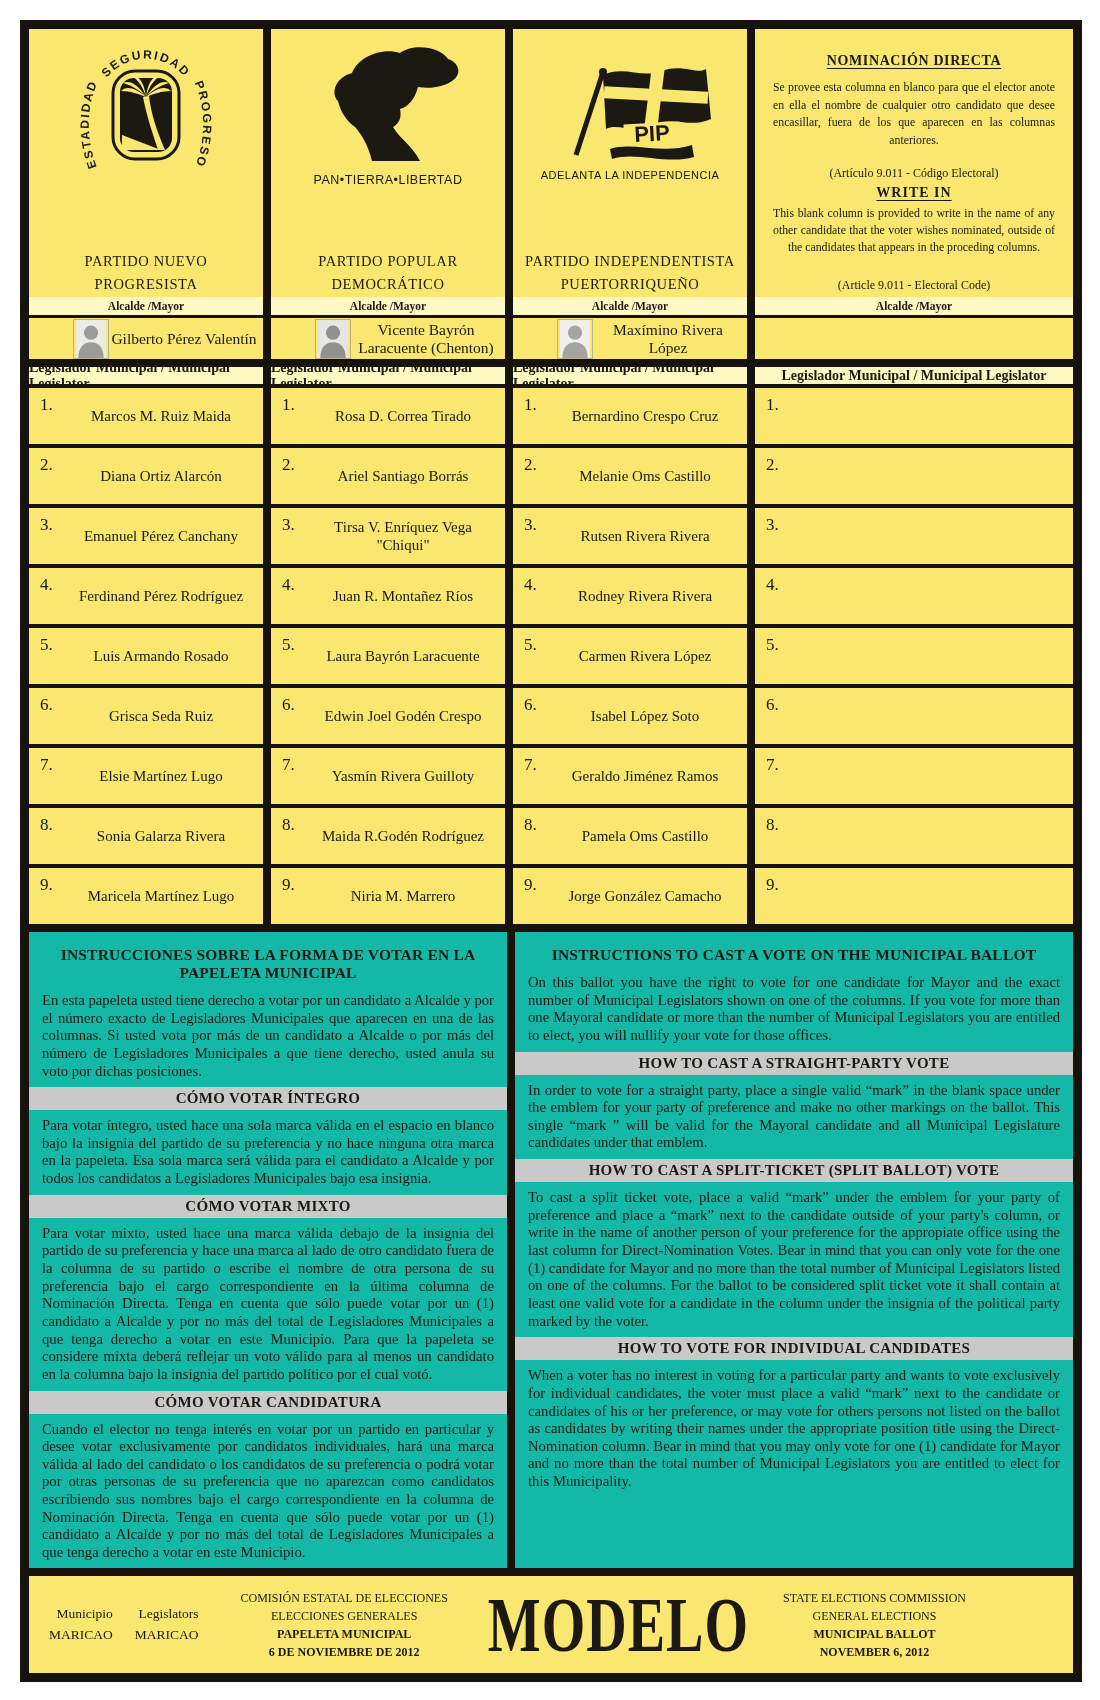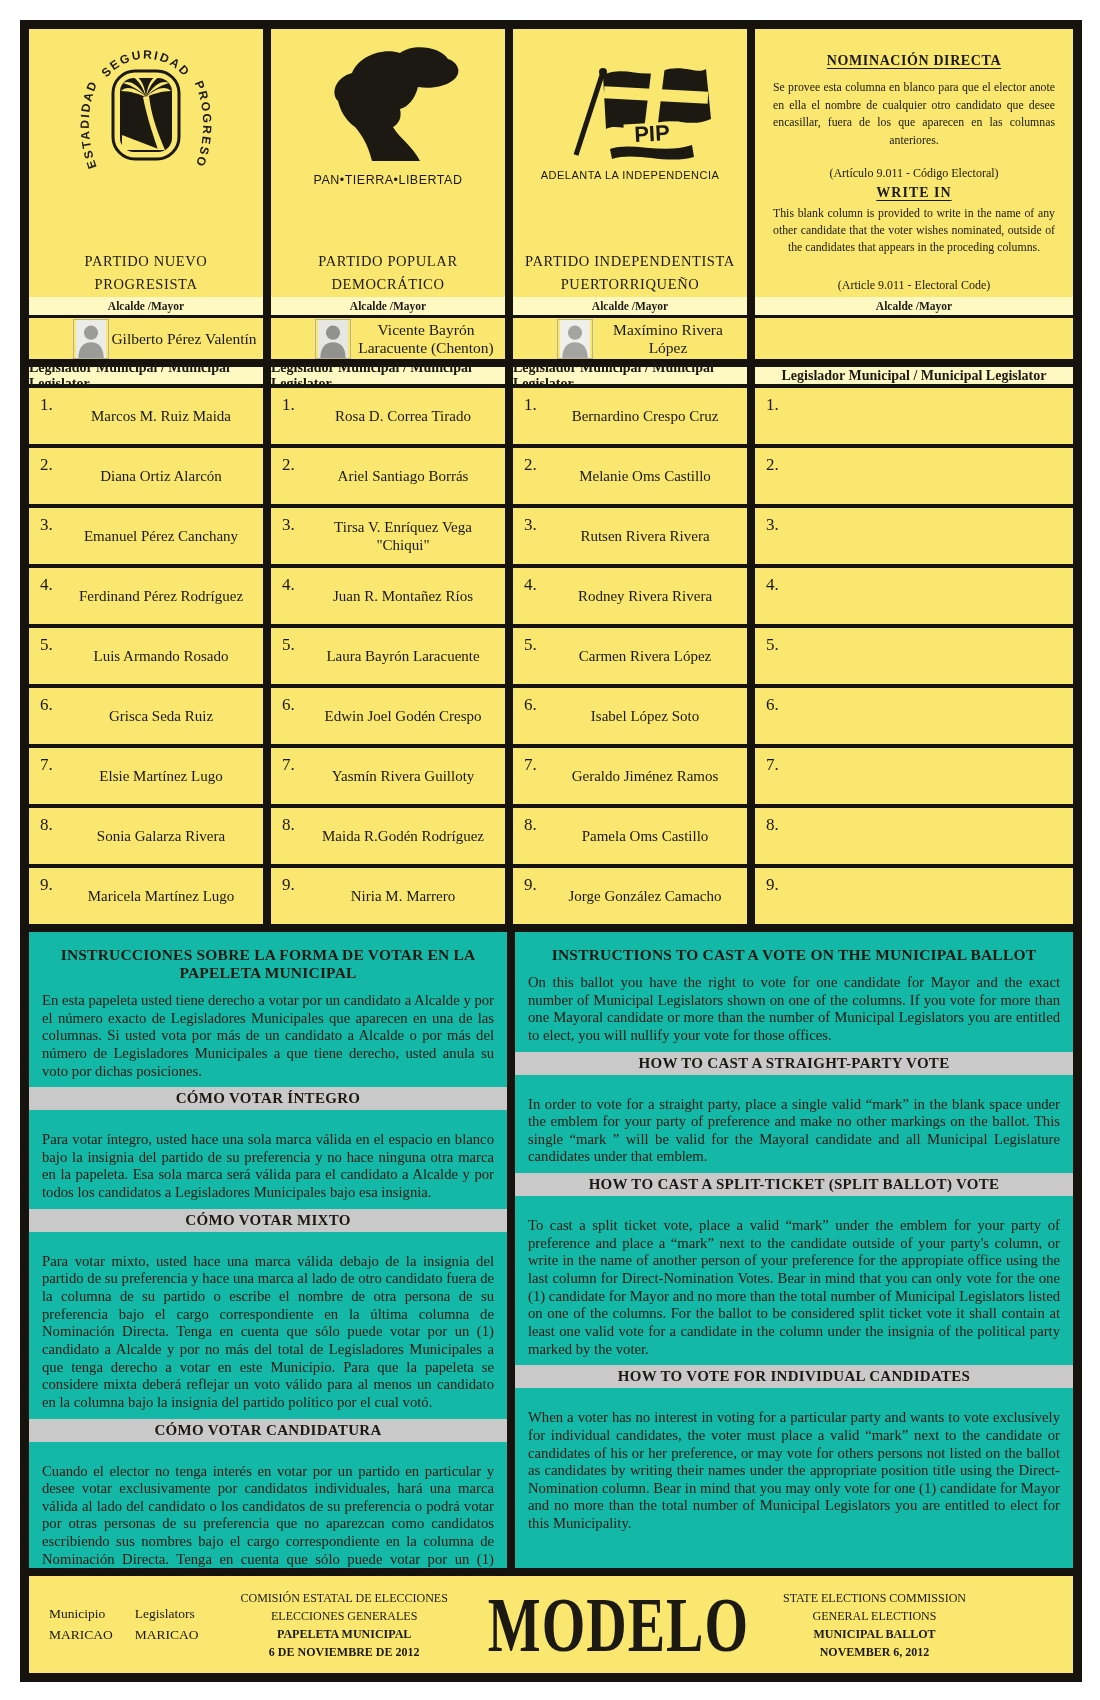--- a/index.html
+++ b/index.html
@@ -39,24 +39,24 @@
   .leg-col .office-bar{height:17px;font-size:14px;flex:0 0 auto;}
   .leg-rows{flex:1;display:flex;flex-direction:column;gap:4px;margin-top:1px;}
   .leg-cell{background:#f9e76f;flex:1;position:relative;display:flex;align-items:center;}
   .num{position:absolute;left:11px;top:7px;font-size:17px;}
   .leg-name{flex:1;text-align:center;font-size:15px;line-height:1.2;padding:0 10px 0 40px;}
   
   .instructions{height:636px;display:grid;grid-template-columns:478px 1fr;gap:8px;}
   .instr-col{background:#14b8a6;box-sizing:border-box;padding:8px 13px;overflow:hidden;}
   .instr-title{text-align:center;font-weight:bold;font-size:15.5px;letter-spacing:.2px;margin:6px 0 10px;}
   .instr-p{font-size:14.7px;line-height:1.2;text-align:justify;margin:0 0 6px;}
-  .instr-bar{background:#c9c9c9;font-weight:bold;text-align:center;font-size:15px;letter-spacing:.3px;padding:3px 0;margin:7px -13px 21px;}
+  .instr-bar{background:#c9c9c9;font-weight:bold;text-align:center;font-size:15px;letter-spacing:.3px;padding:3px 0;margin:7px -13px 7px;}
   
   .footer{height:97px;background:#f9e76f;display:flex;align-items:center;}
-  .muni{display:flex;gap:22px;margin-left:20px;font-size:13.5px;text-align:left;line-height:1.5;font-family:Liberation Serif, serif;}
+  .muni{display:flex;gap:22px;margin-left:20px;font-size:13.5px;text-align:right;line-height:1.5;font-family:Liberation Serif, serif;}
   .comm{text-align:center;font-size:12px;line-height:1.5;margin-left:42px;}
   .comm .b{font-weight:bold;}
   .modelo{font-size:56px;font-weight:bold;letter-spacing:1px;transform:scaleY(1.38);margin:0 34px 0 40px;white-space:nowrap;}
   .comm.en{margin-left:0;}
 </style>
 </head>
 <body>
 
 <div class="frame">
 

